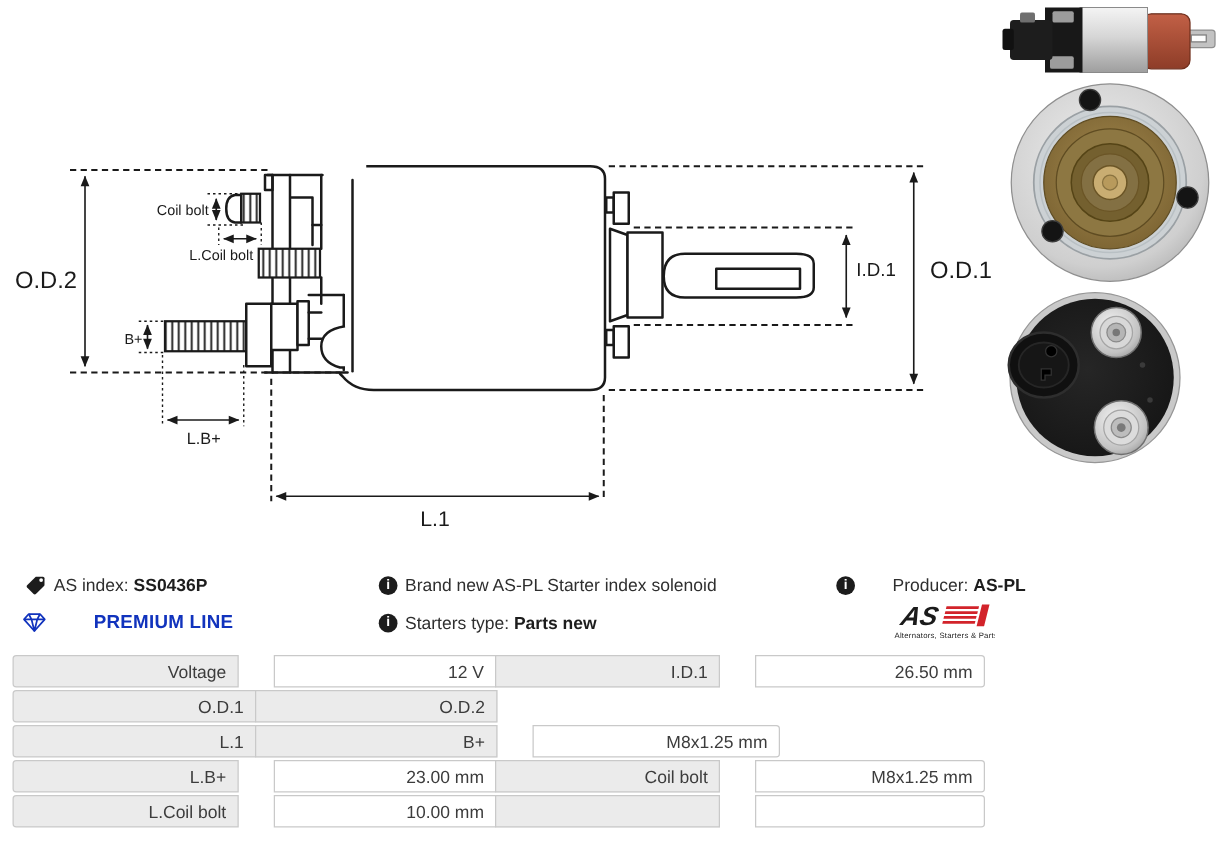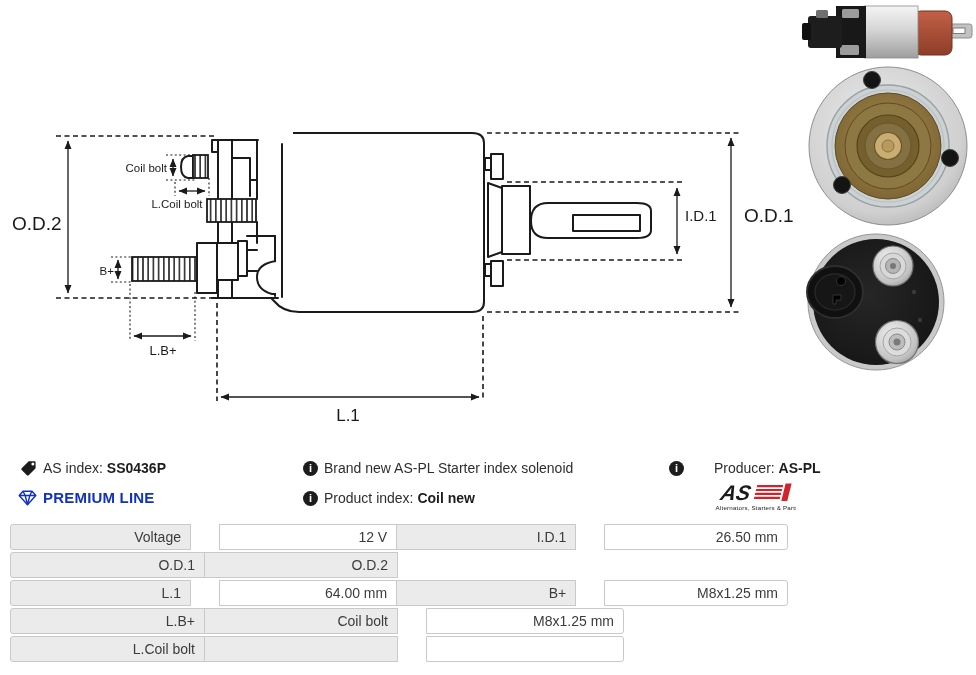--- a/index.html
+++ b/index.html
@@ -14,21 +14,21 @@
   .dash{stroke:#1a1a1a;stroke-width:1.6;stroke-dasharray:5 3.5;fill:none;}
   .dot{stroke:#1a1a1a;stroke-width:1.1;stroke-dasharray:2 2.4;fill:none;}
   .dim{stroke:#1a1a1a;stroke-width:1.3;fill:none;}
 
   
   .info-text{font-size:14px;color:#2e2e2e;white-space:nowrap;}
   .info-text b{font-weight:bold;color:#1d1d1d;}
   .info-icon{width:15px;height:15px;border-radius:50%;background:#1c1c1c;color:#fff;
              display:flex;align-items:center;justify-content:center;
              font-size:11px;font-weight:bold;line-height:1;}
-  .premium{font-size:15px;font-weight:bold;color:#1133bd;letter-spacing:.2px;white-space:nowrap;}
+  .premium{font-size:15px;font-weight:bold;color:#1133bd;letter-spacing:.2px;white-space:nowrap;margin-left:32px;}
 
   
   .spec-table{position:absolute;left:10px;top:524px;width:778px;}
   .spec-row{display:flex;height:26px;margin-bottom:2px;}
   .cell{box-sizing:border-box;border:1px solid #c9c9c9;height:26px;line-height:24px;
         font-size:14px;color:#3c3c3c;text-align:right;padding-right:9px;}
   .cell.lab{background:#ebebeb;}
   .cell.val{background:#ffffff;margin-left:28px;}
   .c1{width:195px;border-radius:3px 0 0 3px;}
   .c2{width:192px;margin-left:-1px;}
@@ -237,22 +237,22 @@
   </div>
 
   <svg class="abs" style="left:18px;top:490px" width="19" height="16" viewBox="0 0 19 16" fill="none" stroke="#1133bd" stroke-width="1.4" stroke-linejoin="round">
     <path d="M5,1.2 H14 L17.8,5.5 L9.5,14.8 L1.2,5.5 Z"></path>
     <path d="M1.2,5.5 H17.8 M5,1.2 L7.2,5.5 L9.5,14.8 M14,1.2 L11.8,5.5 L9.5,14.8"></path>
   </svg>
   <div class="abs premium" style="left:43px;top:489px">PREMIUM LINE</div>
 
   <div class="abs info-icon" style="left:303px;top:491px">i</div>
   <div class="abs info-text" style="left:324px;top:490px">
-    <span>Product index:</span>
-    <b>Coil new</b>
+    <span>Starters type:</span>
+    <b>Parts new</b>
   </div>
 
   <svg class="as-logo" width="84" height="34" viewBox="0 0 84 34">
     <g transform="translate(12,2) skewX(-14)" fill="#d2232a">
       <rect x="34" y="3" width="26" height="2.2"></rect>
       <rect x="34" y="6.9" width="26" height="2.2"></rect>
       <rect x="34" y="10.8" width="26" height="2.2"></rect>
       <rect x="34" y="14.7" width="26" height="2.2"></rect>
       <rect x="62" y="1.5" width="6" height="17.5"></rect>
       <text x="0" y="18" font-size="21" font-weight="900" font-style="italic" fill="#d2232a">AS</text>
@@ -266,29 +266,30 @@
       <div class="cell val c2">12 V</div>
       <div class="cell lab c3">I.D.1</div>
       <div class="cell val c4">26.50 mm</div>
     </div>
     <div class="spec-row">
       <div class="cell lab c1">O.D.1</div>
       <div class="cell lab c3">O.D.2</div>
     </div>
     <div class="spec-row">
       <div class="cell lab c1">L.1</div>
-      <div class="cell val c2">64.00 mm</div>
       <div class="cell lab c3">B+</div>
       <div class="cell val c4">M8x1.25 mm</div>
     </div>
     <div class="spec-row">
       <div class="cell lab c1">L.B+</div>
+      <div class="cell val c2">23.00 mm</div>
       <div class="cell lab c3">Coil bolt</div>
       <div class="cell val c4">M8x1.25 mm</div>
     </div>
     <div class="spec-row">
       <div class="cell lab c1">L.Coil bolt</div>
+      <div class="cell val c2">10.00 mm</div>
       <div class="cell lab c3"></div>
       <div class="cell val c4"></div>
     </div>
   </div>
 
 </div>
 
 </body></html>

